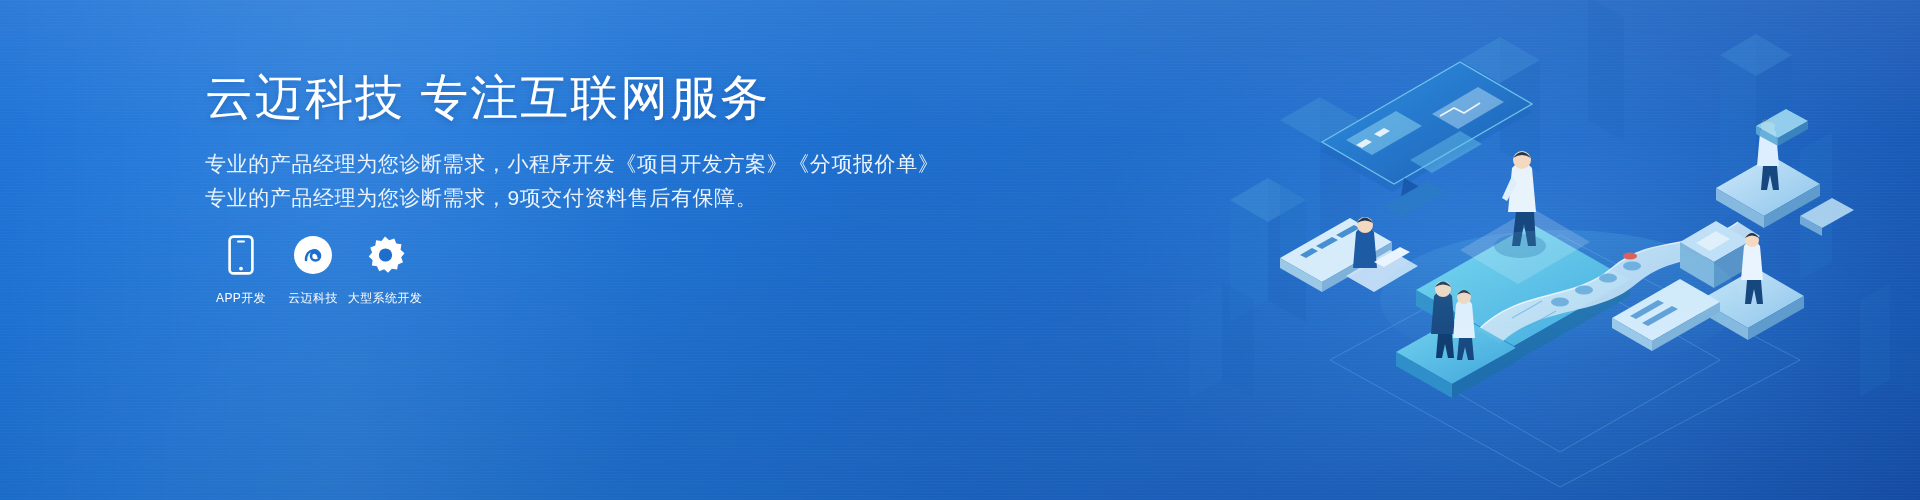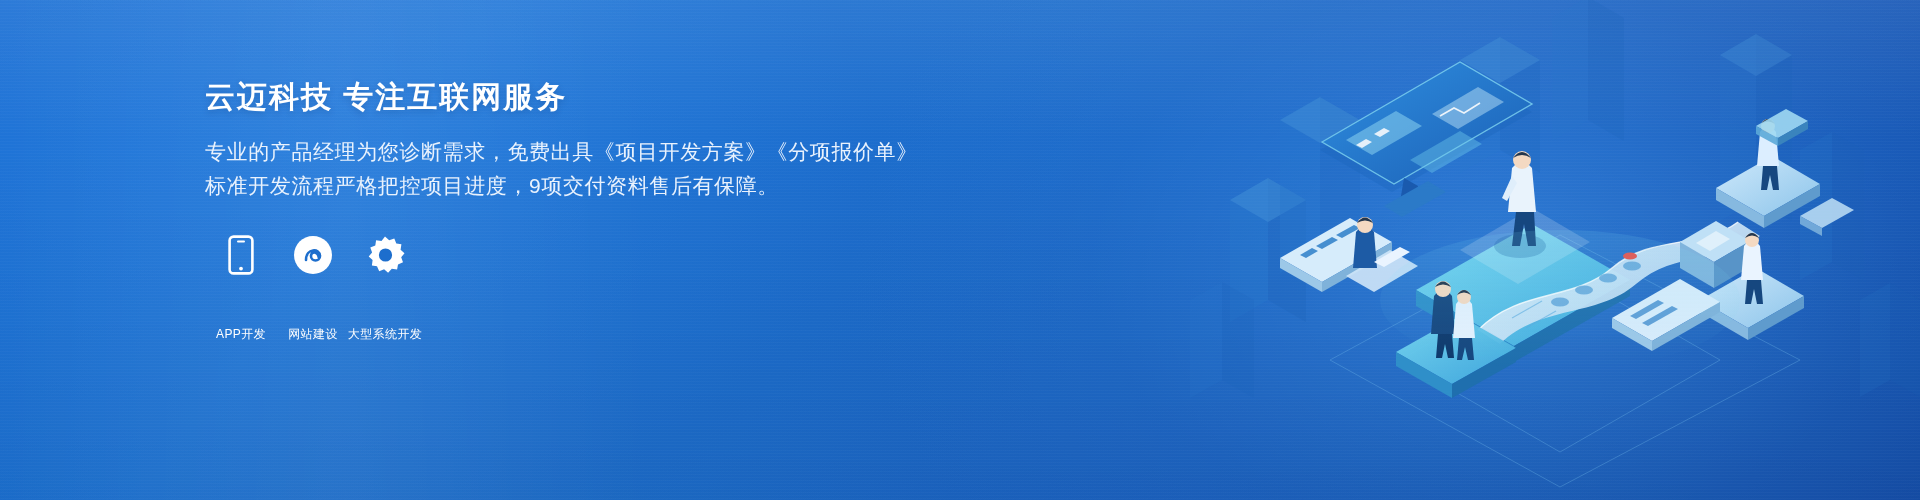--- a/index.html
+++ b/index.html
@@ -35,27 +35,26 @@
   }
 
   
   .copy {
     position:absolute;
     left:205px; top:72px;
     z-index:6;
   }
   .headline {
     color:#ffffff;
-    font-size:30px;
-    font-weight:700;
+    font-size:48px;
+    font-weight:400;
     letter-spacing:2px;
     line-height:1.1;
     white-space:nowrap;
     text-shadow:0 2px 6px rgba(8,40,95,0.22);
-    margin-top:8px;
   }
   .subline {
     color:#e9f2fd;
     font-size:21px;
     font-weight:400;
     line-height:1.62;
     letter-spacing:0.6px;
     white-space:nowrap;
   }
   .sub-wrap { margin-top:22px; }
@@ -68,21 +67,20 @@
     align-items:flex-start;
     gap:0;
     z-index:6;
   }
   .service {
     width:72px;
     display:flex;
     flex-direction:column;
     align-items:center;
     cursor:pointer;
-    gap:36px;
   }
   .service .glyph {
     height:46px;
     display:flex;
     align-items:center;
     justify-content:center;
   }
   .service .glyph svg { display:block; }
   .service .lbl {
     margin-top:12px;
@@ -309,22 +307,22 @@
         </g>
       </g>
 
       <ellipse cx="400" cy="300" rx="180" ry="70" fill="url(#gGlow)" opacity="0.25"></ellipse>
     </svg>
   </div>
 
   <div class="copy">
     <div class="headline">云迈科技 专注互联网服务</div>
     <div class="sub-wrap">
-      <div class="subline">专业的产品经理为您诊断需求，免费出具《项目开发方案》《分项报价单》</div>
-      <div class="subline">标准开发流程严格把控项目进度，9项交付资料售后有保障。</div>
+      <div class="subline">专业的产品经理为您诊断需求，小程序开发《项目开发方案》《分项报价单》</div>
+      <div class="subline">专业的产品经理为您诊断需求，9项交付资料售后有保障。</div>
     </div>
   </div>
 
   <div class="services">
 
     <div class="service">
       <span class="glyph">
         <svg width="26" height="40" viewBox="0 0 26 40">
           <rect x="1.6" y="1.6" width="22.8" height="36.8" rx="4" ry="4" fill="none" stroke="#ffffff" stroke-width="2.6"></rect>
           <rect x="9" y="5.4" width="8" height="2.1" rx="1" fill="#ffffff"></rect>
@@ -334,21 +332,21 @@
       <span class="lbl">APP开发</span>
     </div>
 
     <div class="service">
       <span class="glyph">
         <svg width="40" height="40" viewBox="0 0 40 40">
           <circle cx="20" cy="20" r="19" fill="#ffffff"></circle>
           <path d="M13 25 C13 13, 27 13, 27 21 C27 27, 18 27, 18 21 C18 16, 25 16, 26 23" fill="none" stroke="#1d6ecd" stroke-width="2.6" stroke-linecap="round"></path>
         </svg>
       </span>
-      <span class="lbl">网站建设</span>
+      <span class="lbl">云迈科技</span>
     </div>
 
 
 
     <div class="service">
       <span class="glyph">
         <svg width="40" height="40" viewBox="0 0 40 40">
           <path d="M20 1.5 L24.2 5.2 L29.3 3.6 L31.3 8.6 L36.4 9.3 L35.6 14.7 L39.5 18.2
                    L36.2 22.3 L38 27.3 L33 29.4 L32.1 34.5 L26.8 33.8 L23.1 37.7
                    L19.1 34.3 L14.2 36.2 L12 31.2 L6.9 30.4 L7.6 25 L3.7 21.5

